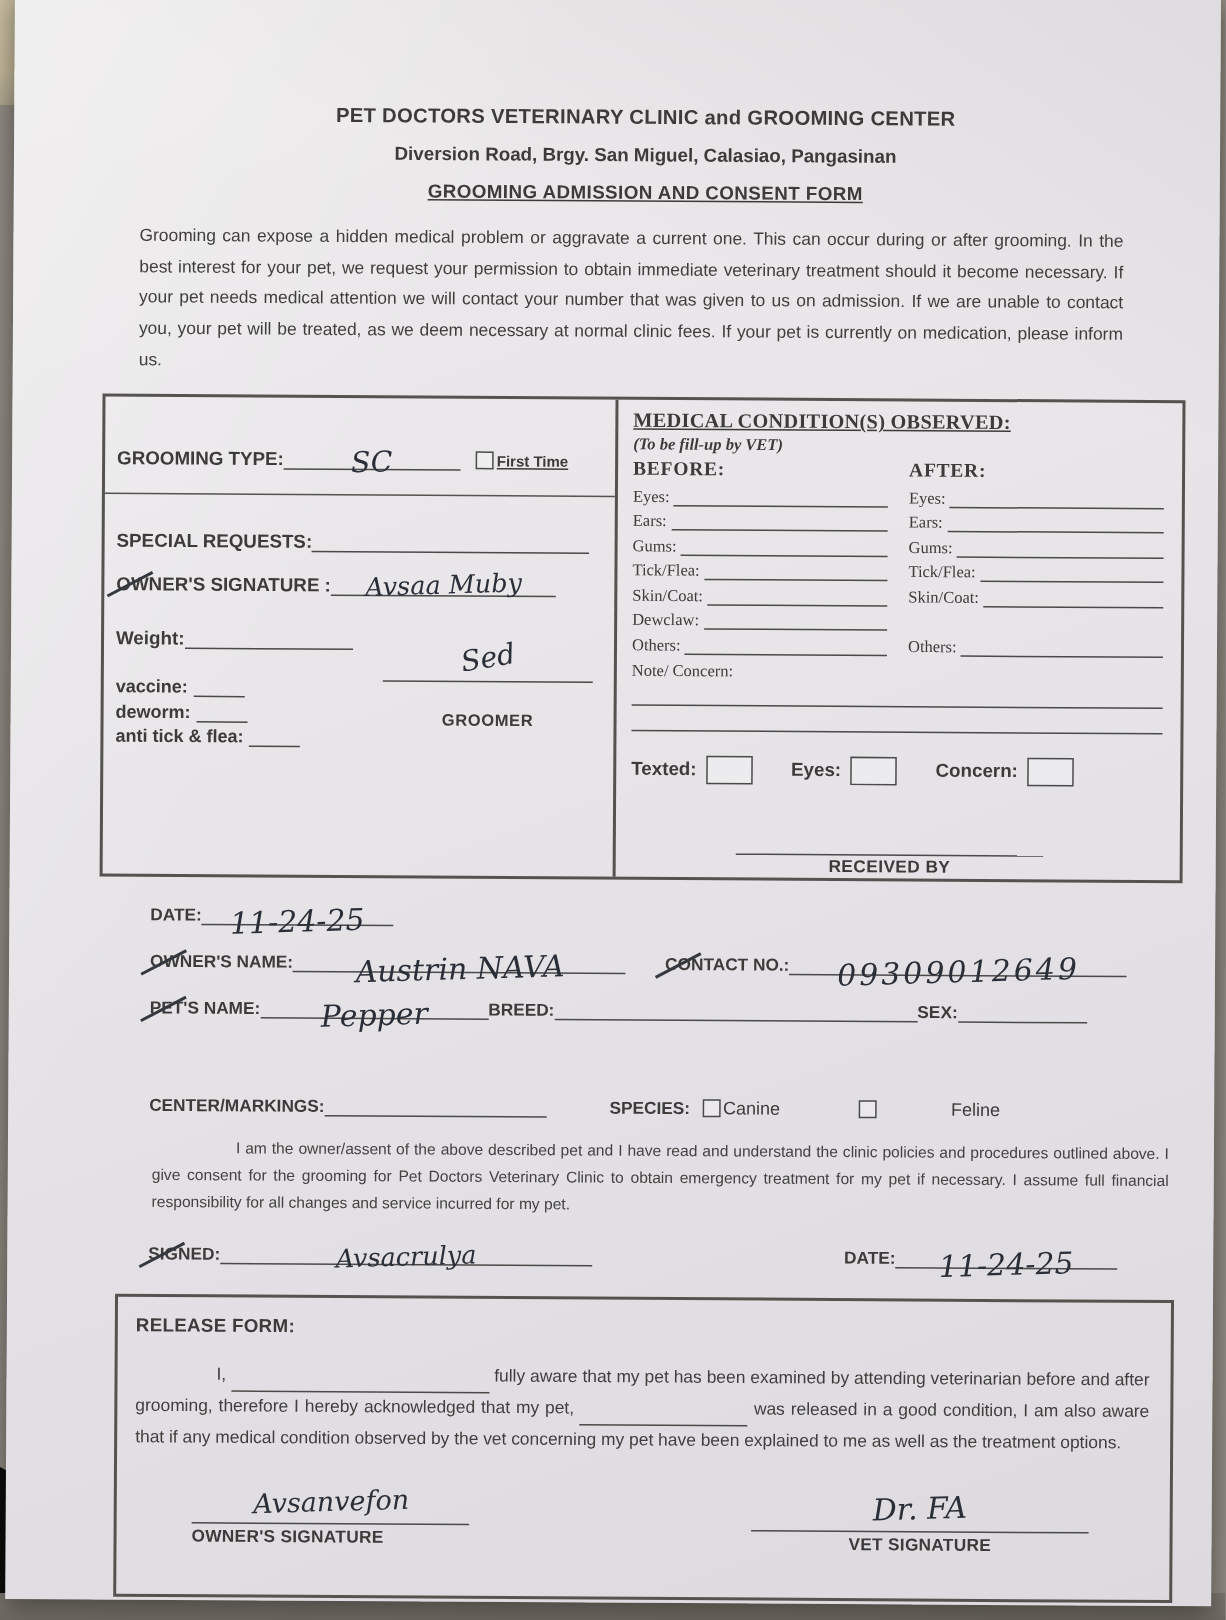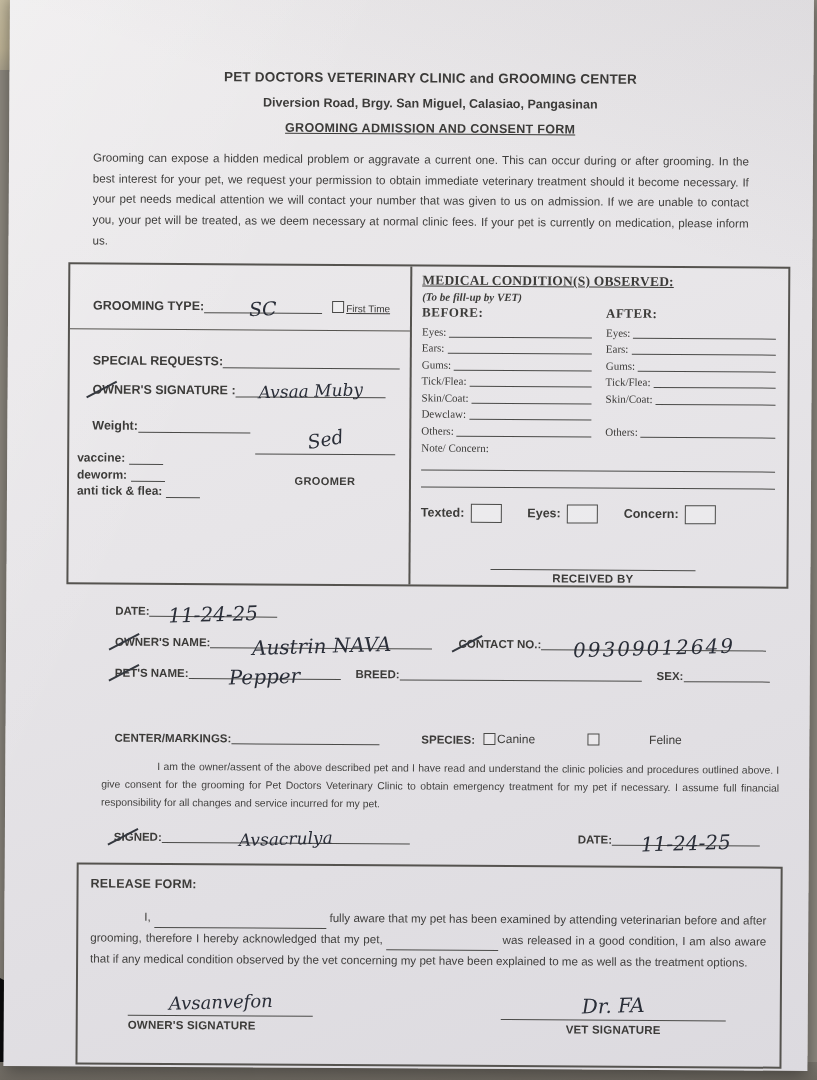--- a/index.html
+++ b/index.html
@@ -50,30 +50,30 @@
 
   
   .mainbox{
     margin-top:12px;border:2px solid #55534f;display:flex;height:318px;
     background:rgba(255,255,255,.06);
   }
   .cell-left{width:340px;border-right:2px solid #55534f;position:relative;}
   .cell-right{flex:1;padding:6px 12px 0 10px;font-family:"Liberation Serif",serif;}
 
   .gt-row{padding:32px 10px 16px 8px;border-bottom:1.5px solid #55534f;display:flex;align-items:flex-end;}
-  .blabel{font-weight:bold;font-size:12.5px;white-space:nowrap;margin-left:15px;}
+  .blabel{font-weight:bold;font-size:12.5px;white-space:nowrap;}
   .bl{display:inline-block;border-bottom:1.3px solid #4a4a48;height:15px;vertical-align:bottom;position:relative;}
   .hw{
     font-family:"DejaVu Serif",serif;font-style:italic;color:#2a2e38;
     display:inline-block;transform:rotate(-2deg);line-height:1;
   }
   .gt-line{width:118px;text-align:center;}
   .gt-line .hw{font-size:19px;position:relative;top:2px;}
   .cbx-sm{display:inline-block;width:10px;height:10px;border:1.3px solid #4a4a48;margin:0 2px 1px 10px;vertical-align:bottom;background:rgba(255,255,255,.3);}
-  .ft-label{font-size:10px;font-weight:normal;text-decoration:underline;text-align:center;}
+  .ft-label{font-size:10px;font-weight:bold;text-decoration:underline;text-align:center;}
 
   .left-body{padding:12px 10px 0 8px;}
   .row{display:flex;align-items:flex-end;margin-top:13px;}
   .row:first-child{margin-top:10px;}
   .slashed{position:relative;}
   .slashed::after{
     content:"";position:absolute;left:-8px;top:40%;width:34px;height:1.6px;
     background:#34383f;transform:rotate(-28deg);
   }
   .mini{font-weight:bold;font-size:12px;margin-top:2.5px;}

